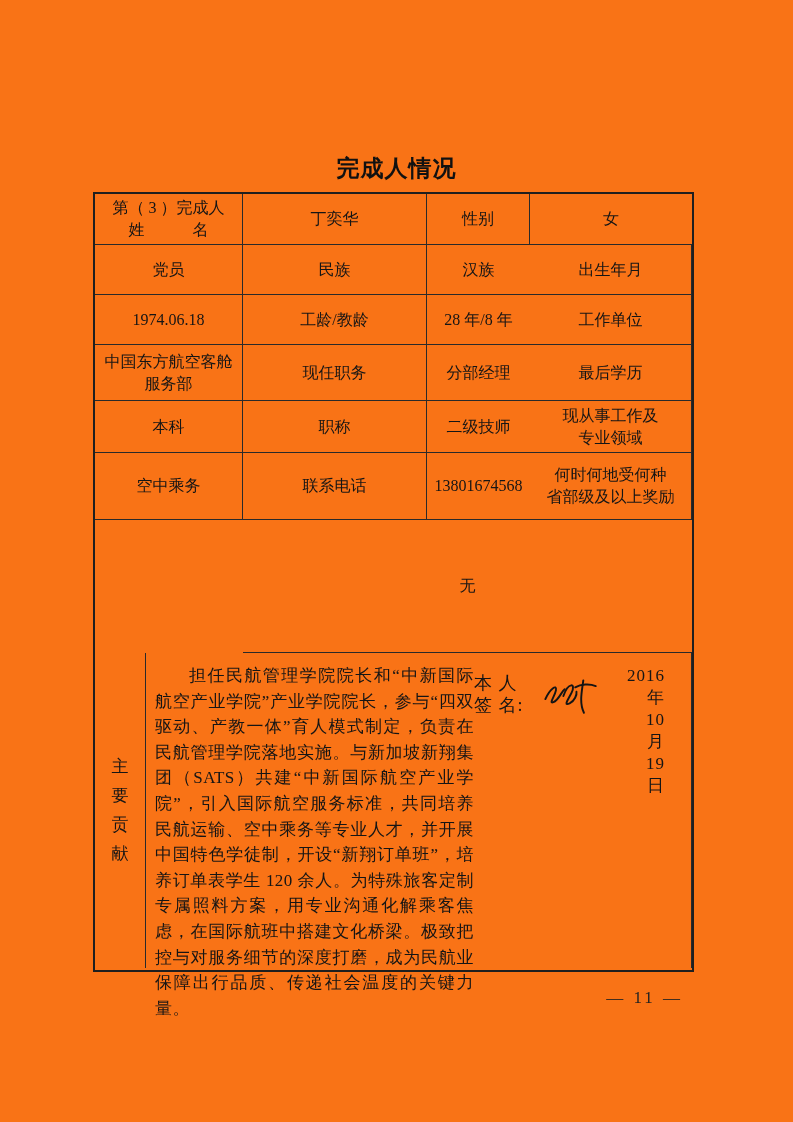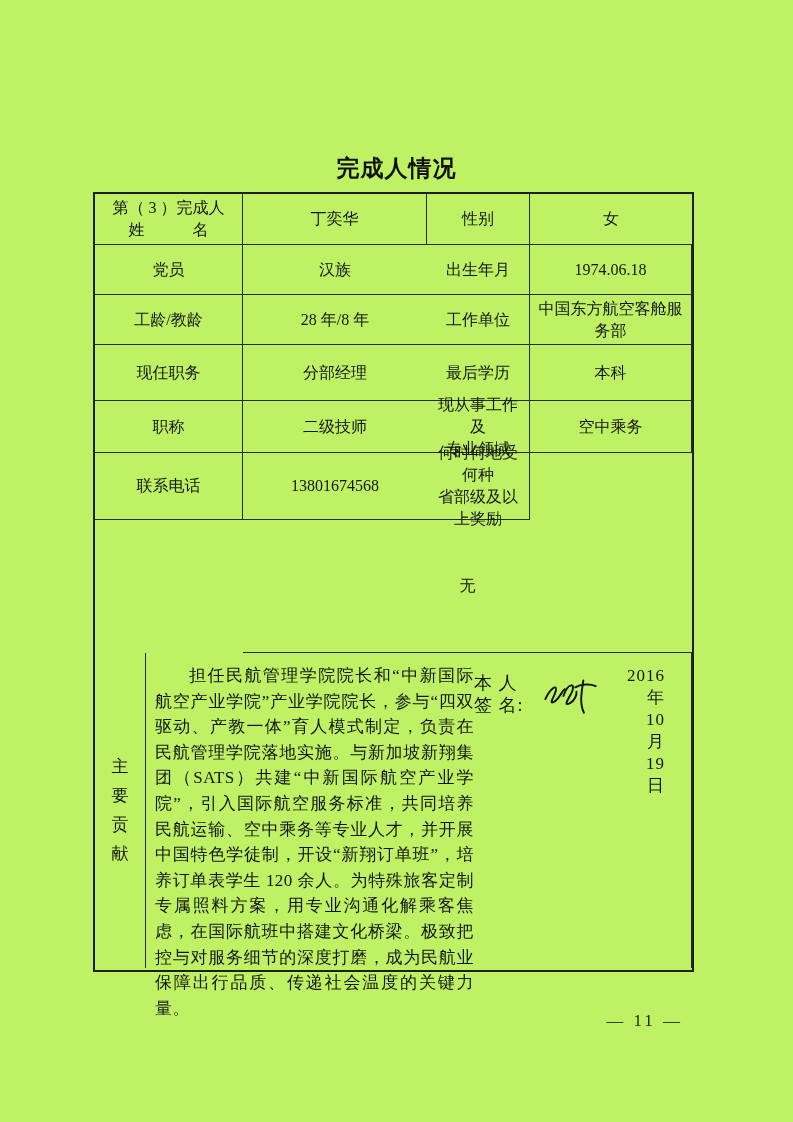--- a/index.html
+++ b/index.html
@@ -1,20 +1,20 @@
 <!DOCTYPE html>
 <html><head>
 <meta charset="utf-8">
 <style>
   * { margin:0; padding:0; box-sizing:border-box; }
   html,body { background:#ffffff; }
   .page {
     position:relative;
     width:793px; height:1122px;
-    background:#bef264;
+    background:#f97316;
     font-family:"Liberation Serif","DejaVu Serif",serif;
     color:#151515;
     overflow:hidden;
   }
   .doc-title {
     position:absolute; top:153px; left:0; width:793px;
     text-align:center;
     font-family:"Liberation Sans","DejaVu Sans",sans-serif;
     font-weight:700; font-size:23px; letter-spacing:1px;
     color:#111;
@@ -71,21 +71,21 @@
     font-size:18px; letter-spacing:1px;
     height:62px;
   }
   .sig-svg { margin-left:6px; position:relative; top:2px; }
   .date-line {
     margin-top:2px; margin-right:14px;
     text-align:right;
     font-size:17px; letter-spacing:1px;
   }
   .page-num {
-    position:absolute; top:1011px; right:110px;
+    position:absolute; top:988px; right:110px;
     font-size:17px; letter-spacing:3px; color:#222;
   }
 </style>
 </head>
 <body>
 
 <div class="page">
 
   <div class="doc-title">完成人情况</div>
 
@@ -93,20 +93,21 @@
 
     <div class="cell two-line">
       <span>第（ 3 ）完成人</span>
       <span>姓　　　名</span>
     </div>
     <div class="cell">丁奕华</div>
     <div class="cell">性别</div>
     <div class="cell no-br">女</div>
 
     <div class="cell">党员</div>
+    <div class="cell">民族</div>
     <div class="cell no-br">汉族</div>
 
     <div class="cell">出生年月</div>
     <div class="cell">1974.06.18</div>
     <div class="cell">工龄/教龄</div>
     <div class="cell no-br">28 年/8 年</div>
 
     <div class="cell">工作单位</div>
     <div class="cell">
         <span class="wrap-val">中国东方航空客舱服务部</span>

